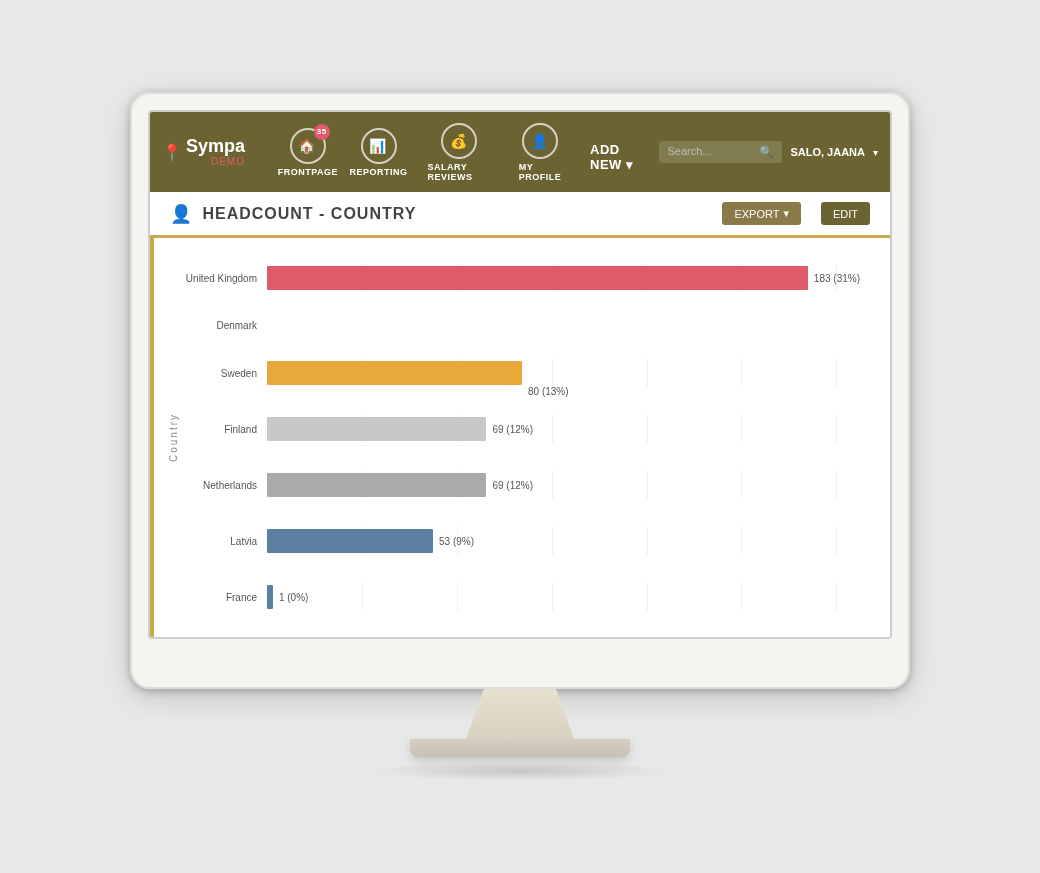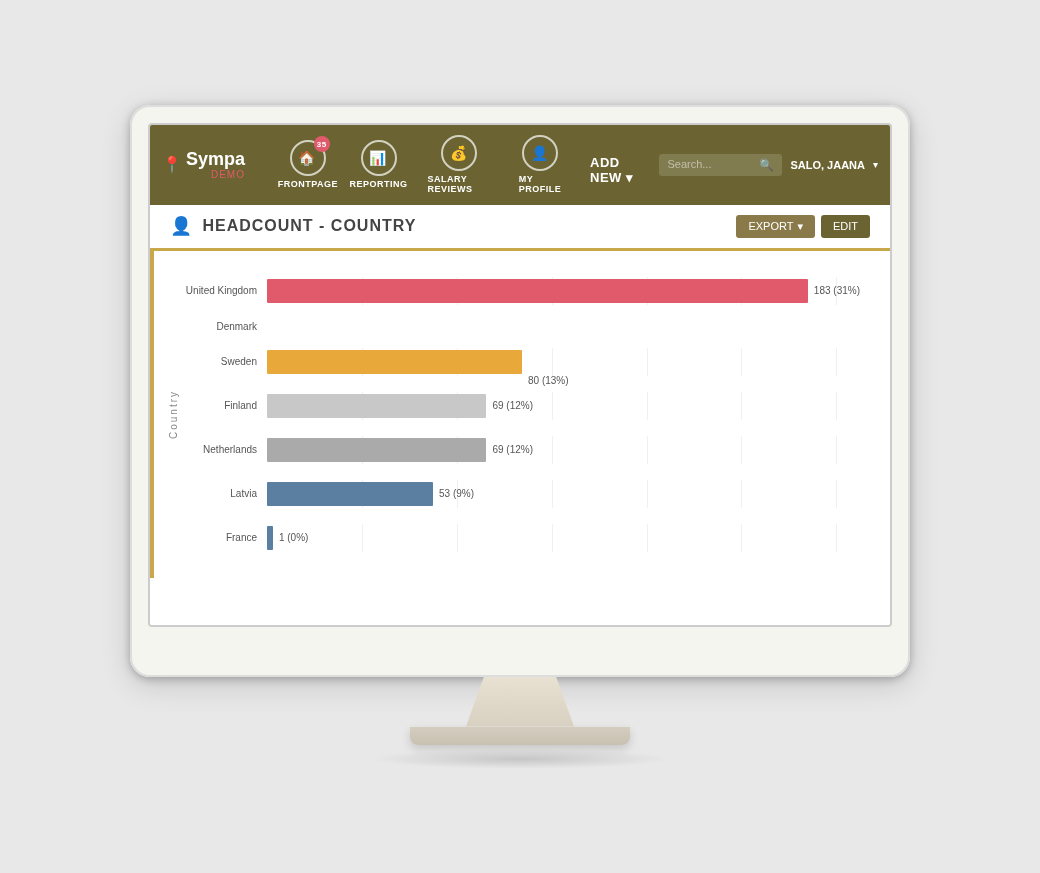--- a/index.html
+++ b/index.html
@@ -193,21 +193,21 @@
 
     .page-title {
       font-size: 16px;
       font-weight: bold;
       color: #444;
       letter-spacing: 1px;
     }
 
     .header-actions {
       display: flex;
-      gap: 6px;
+      gap: 20px;
     }
 
     .btn-export {
       background: #8a7a4a;
       color: #fff;
       border: none;
       padding: 5px 12px;
       font-size: 11px;
       border-radius: 3px;
       cursor: pointer;
@@ -249,21 +249,21 @@
       align-items: center;
       justify-content: center;
       min-width: 18px;
       letter-spacing: 2px;
     }
 
     .chart-bars {
       flex: 1;
       display: flex;
       flex-direction: column;
-      gap: 4px;
+      gap: 16px;
       position: relative;
     }
 
     .chart-bar-row {
       display: flex;
       align-items: center;
       padding: 6px 0;
       position: relative;
     }
 

